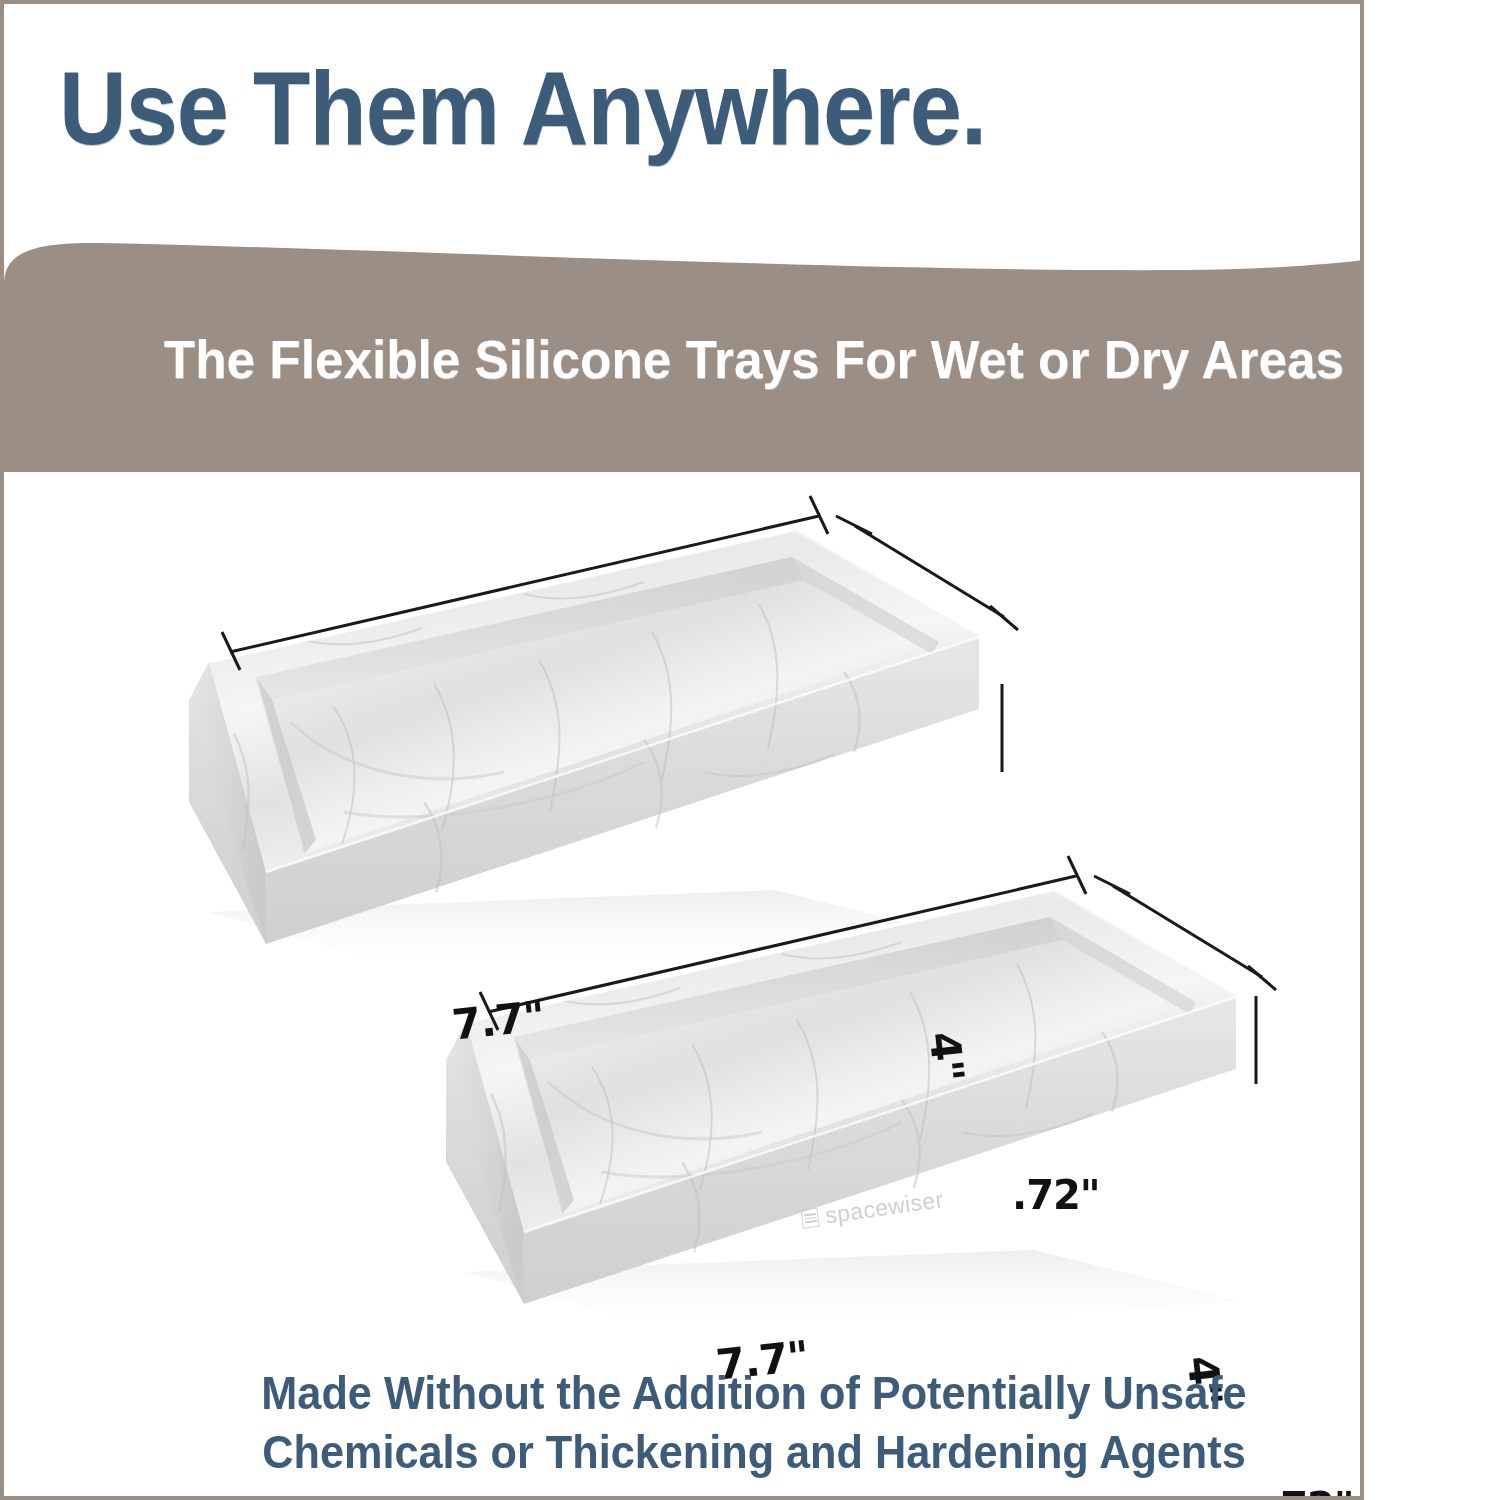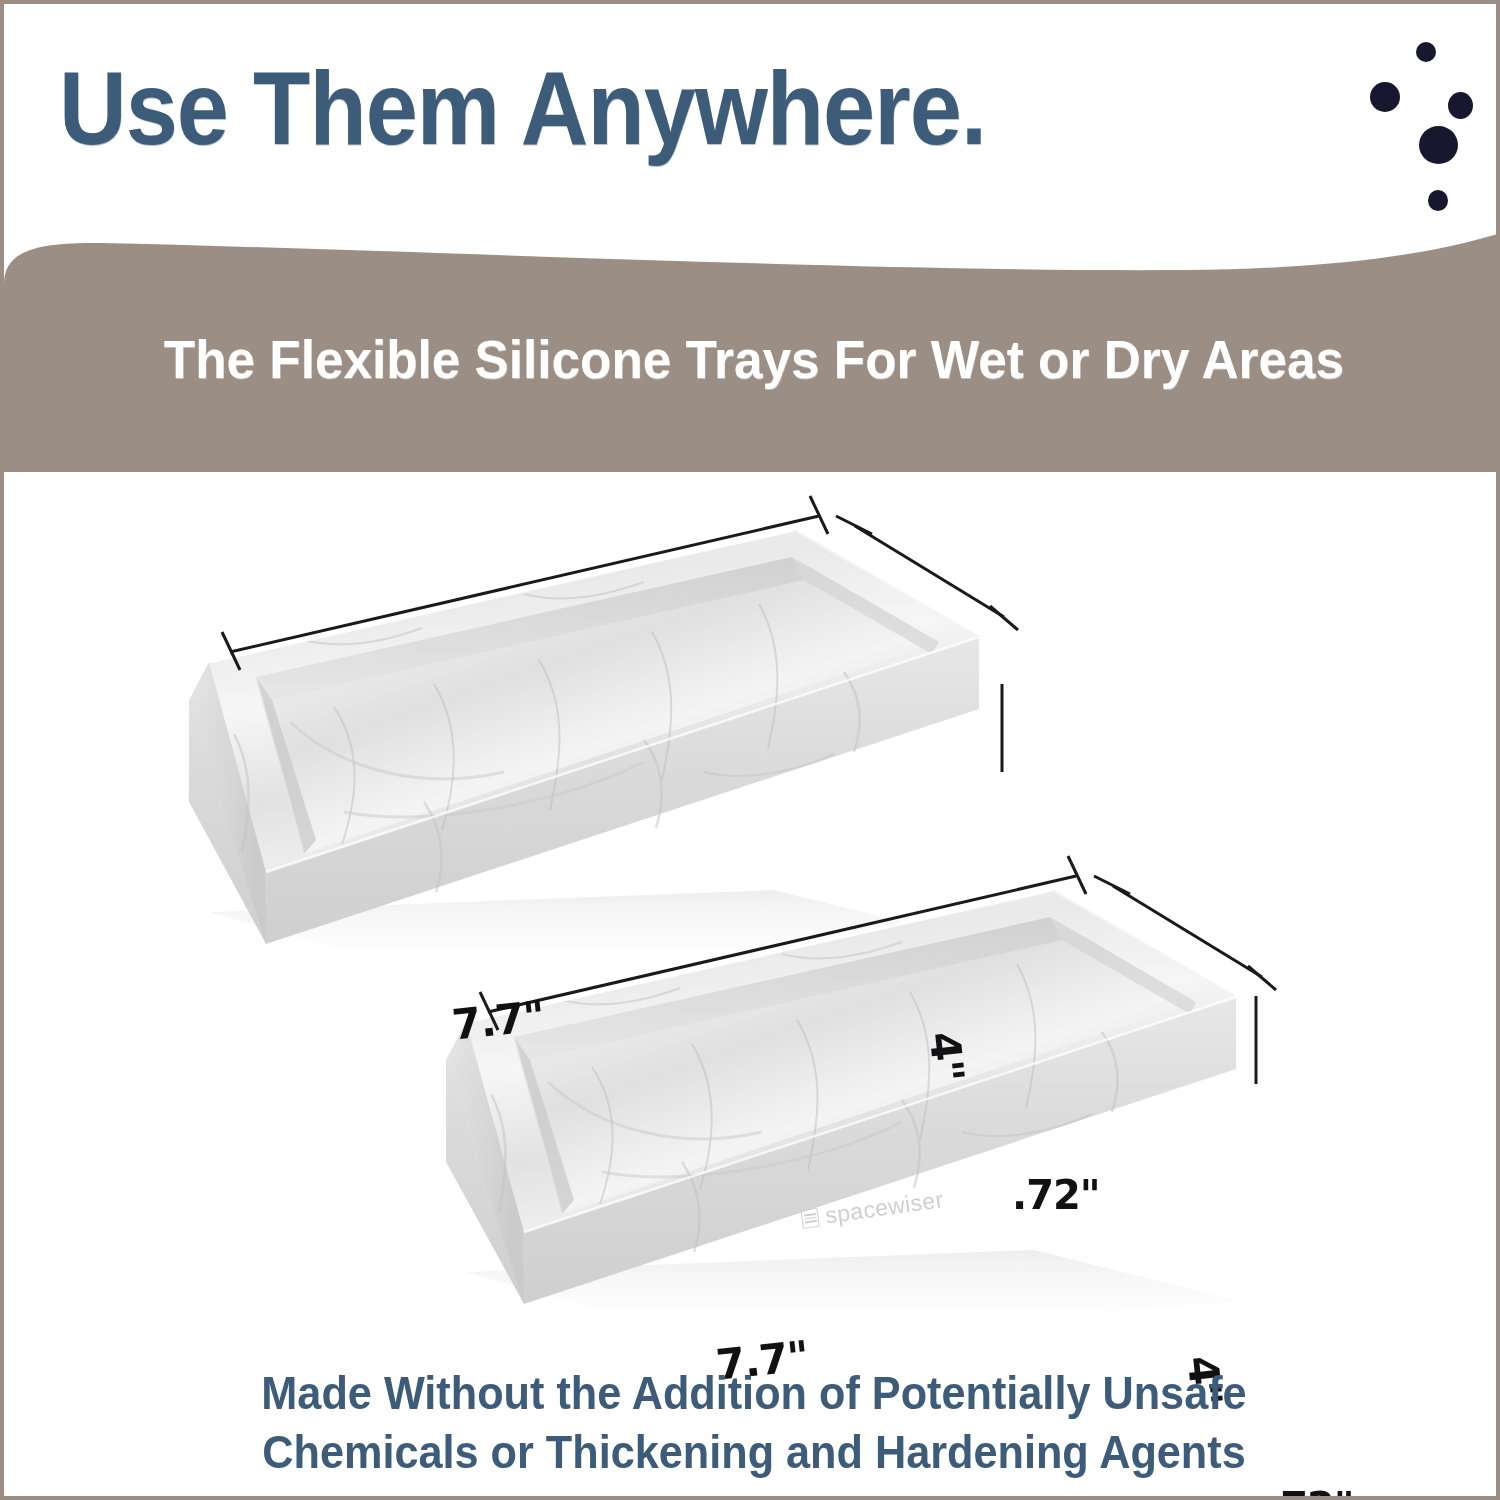--- a/index.html
+++ b/index.html
@@ -4,21 +4,21 @@
 <style>
   html,body{margin:0;padding:0;}
   body{
     width:1500px;height:1500px;
     background:#ffffff;
     font-family:"Liberation Sans", sans-serif;
     overflow:hidden;
   }
   #stage{
     position:relative;
-    width:1500px;height:1500px;
+    width:1364px;height:1500px;
     background:#ffffff;
     box-sizing:border-box;
     border:4px solid #9b8e84;
     overflow:hidden;
   }
 
   
   #headline{
     position:absolute;
     left:55px; top:52px;

